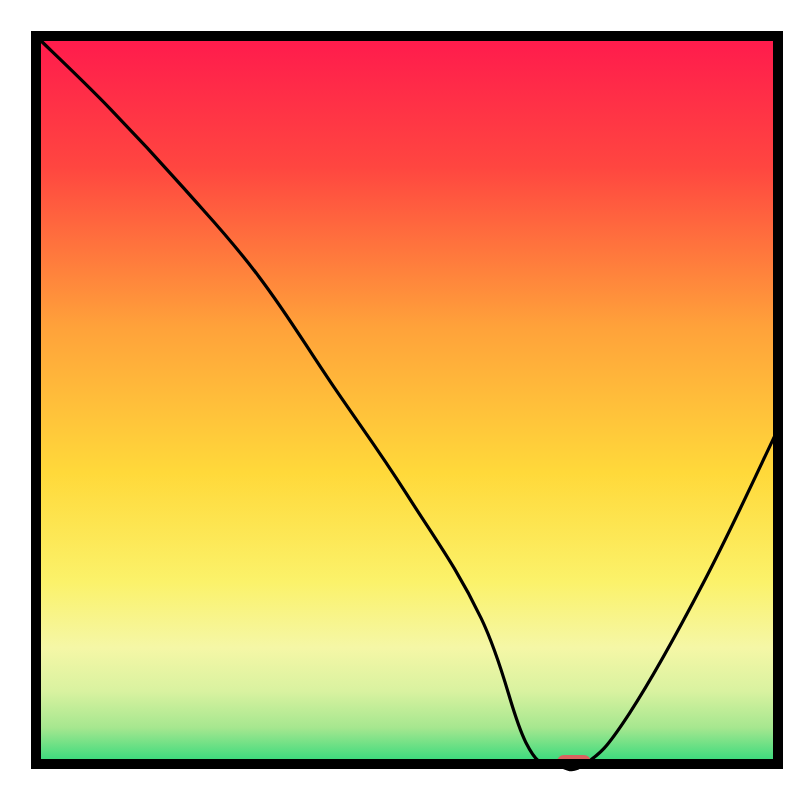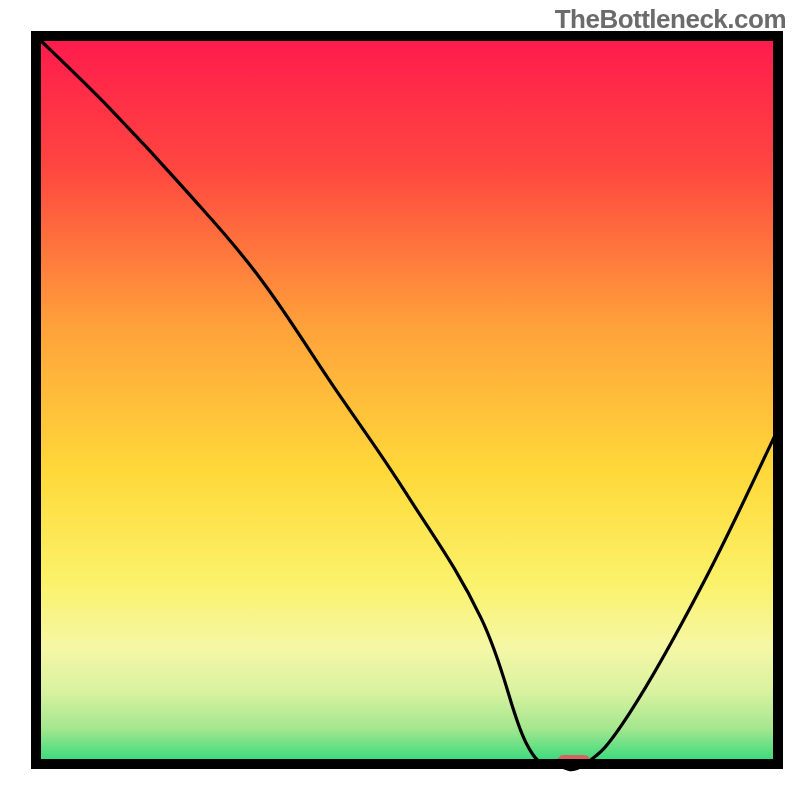--- a/index.html
+++ b/index.html
@@ -27,21 +27,20 @@
   svg {
     position: absolute;
     top: 0;
     left: 0;
   }
 </style>
 </head>
 <body>
 
 <div class="container">
-  <div class="watermark">TheBottleneck.com</div>
   <svg id="chart-svg" width="800" height="800" viewBox="0 0 800 800">
       <defs>
         <linearGradient id="bg-grad" x1="0" y1="0" x2="0" y2="1">
           <stop offset="0%" stop-color="#ff1a4d"></stop>
           <stop offset="18%" stop-color="#ff4640"></stop>
           <stop offset="40%" stop-color="#ffa23a"></stop>
           <stop offset="60%" stop-color="#ffd93a"></stop>
           <stop offset="75%" stop-color="#fbf26a"></stop>
           <stop offset="84%" stop-color="#f5f7a6"></stop>
           <stop offset="90%" stop-color="#d9f2a0"></stop>

